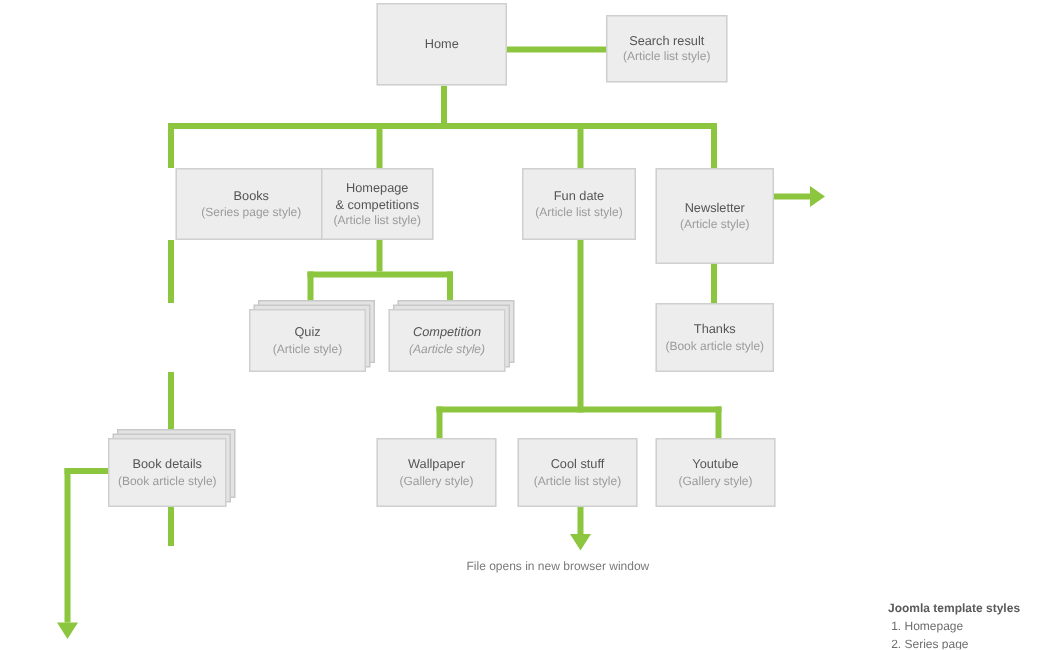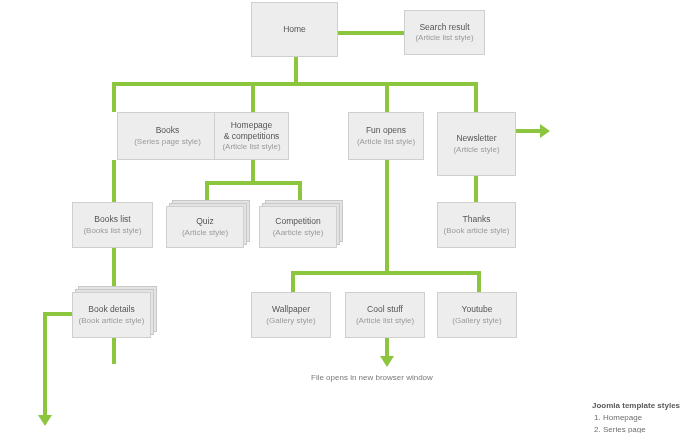--- a/index.html
+++ b/index.html
@@ -170,40 +170,36 @@
     <span class="style-label">(Series page style)</span>
   </div>
 
   <div class="node" style="left:214px; top:112px; width:75px; height:48px;">
     <span class="title">Homepage</span>
     <span class="title">&amp; competitions</span>
     <span class="style-label">(Article list style)</span>
   </div>
 
   <div class="node" style="left:348px; top:112px; width:76px; height:48px;">
-    <span class="title">Fun opens</span>
+    <span class="title">Fun date</span>
     <span class="style-label">(Article list style)</span>
   </div>
 
   <div class="node" style="left:437px; top:112px; width:79px; height:64px;">
     <span class="title">Newsletter</span>
     <span class="style-label">(Article style)</span>
   </div>
 
-  <div class="node" style="left:72px; top:202px; width:81px; height:46px;">
-    <span class="title">Books list</span>
-    <span class="style-label">(Books list style)</span>
-  </div>
 
   <div class="node stacked" style="left:166px; top:206px; width:78px; height:42px;">
     <span class="title">Quiz</span>
     <span class="style-label">(Article style)</span>
   </div>
 
-  <div class="node stacked" style="left:259px; top:206px; width:78px; height:42px;">
+  <div class="node stacked" style="left:259px; top:206px; width:78px; height:42px;font-style:italic;">
     <span class="title">Competition</span>
     <span class="style-label">(Aarticle style)</span>
   </div>
 
   <div class="node" style="left:437px; top:202px; width:79px; height:46px;">
     <span class="title">Thanks</span>
     <span class="style-label">(Book article style)</span>
   </div>
 
   <div class="node stacked" style="left:72px; top:292px; width:79px; height:46px;">

